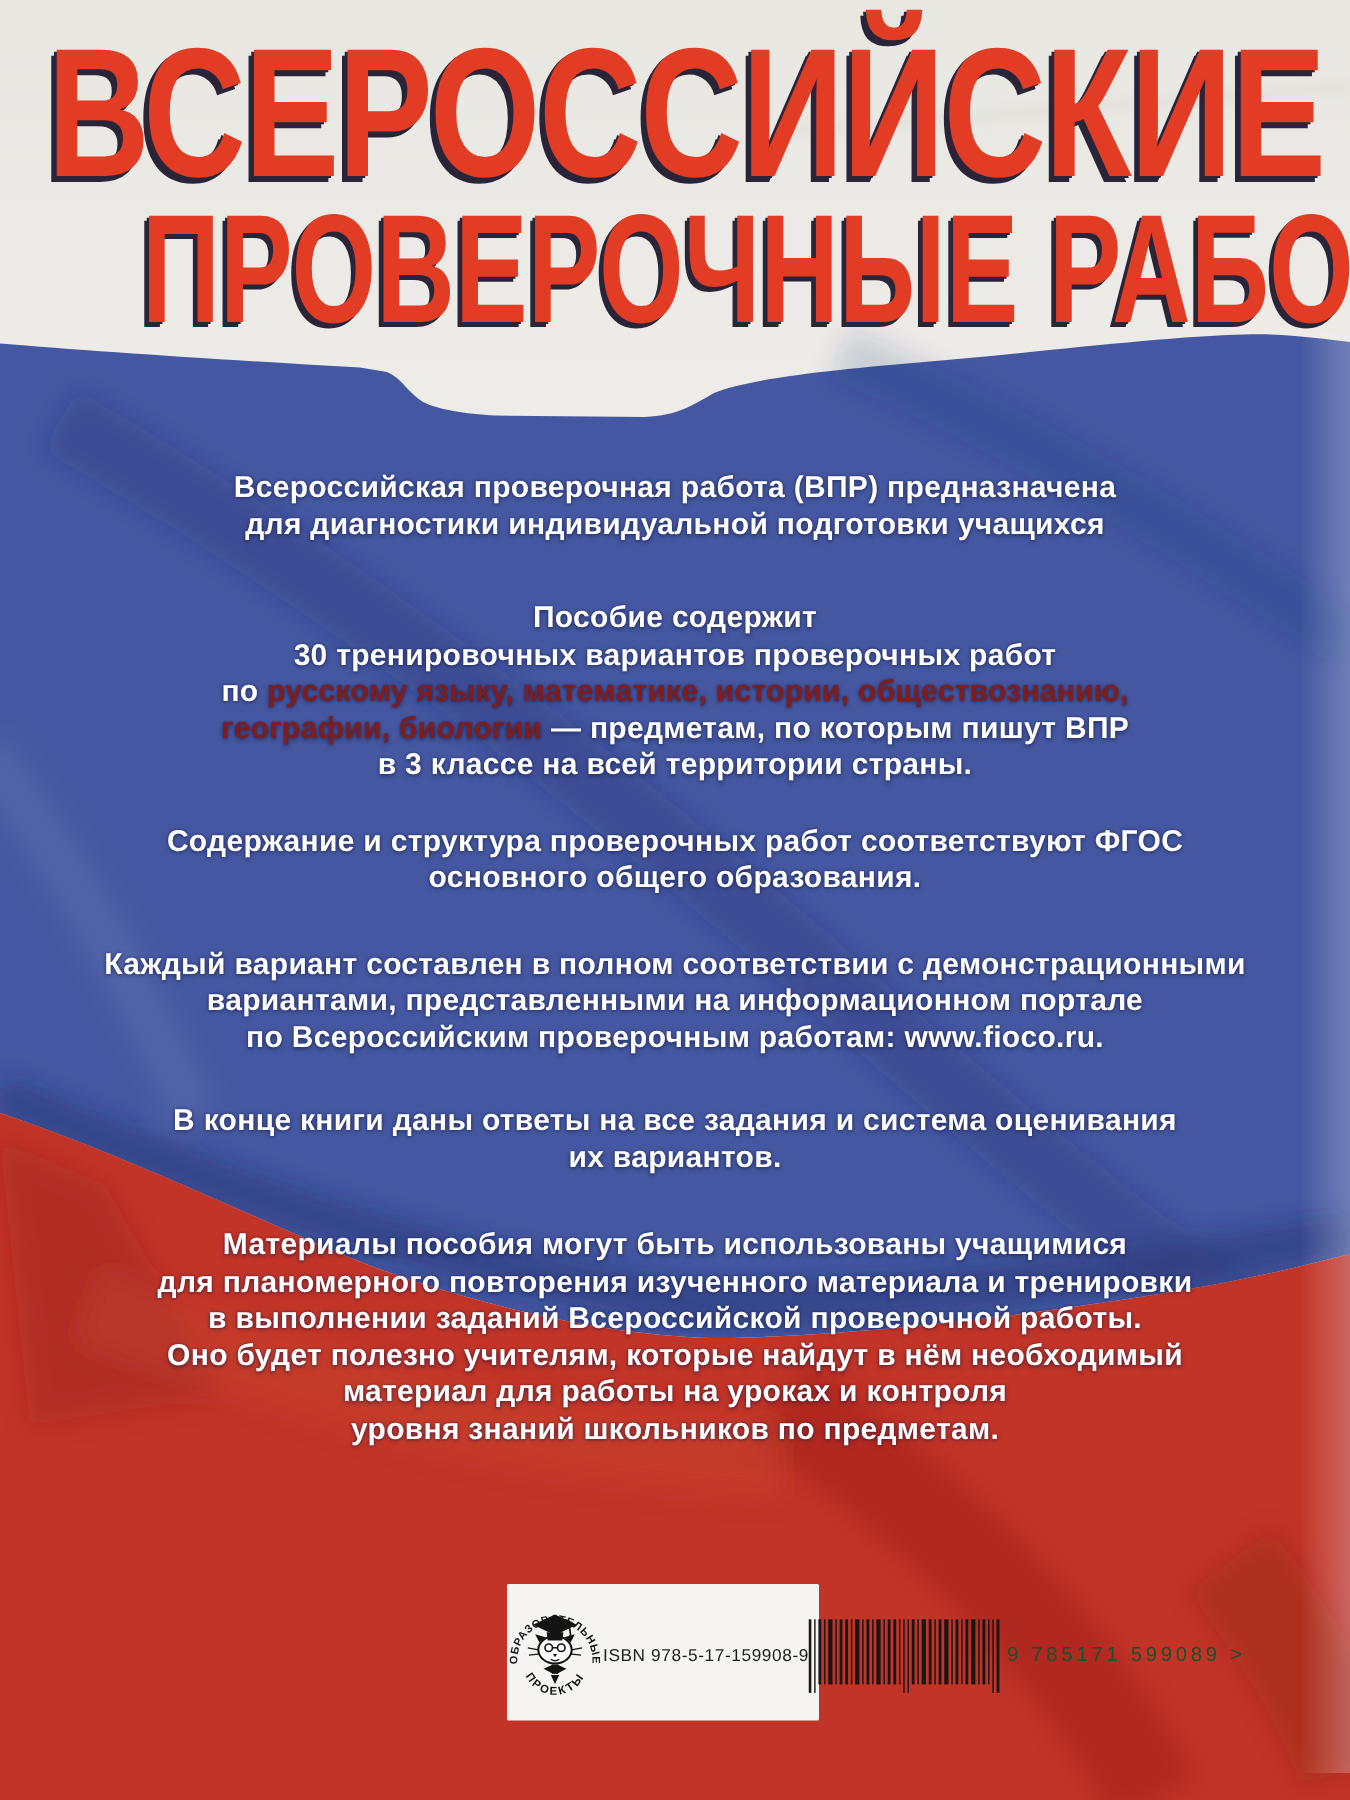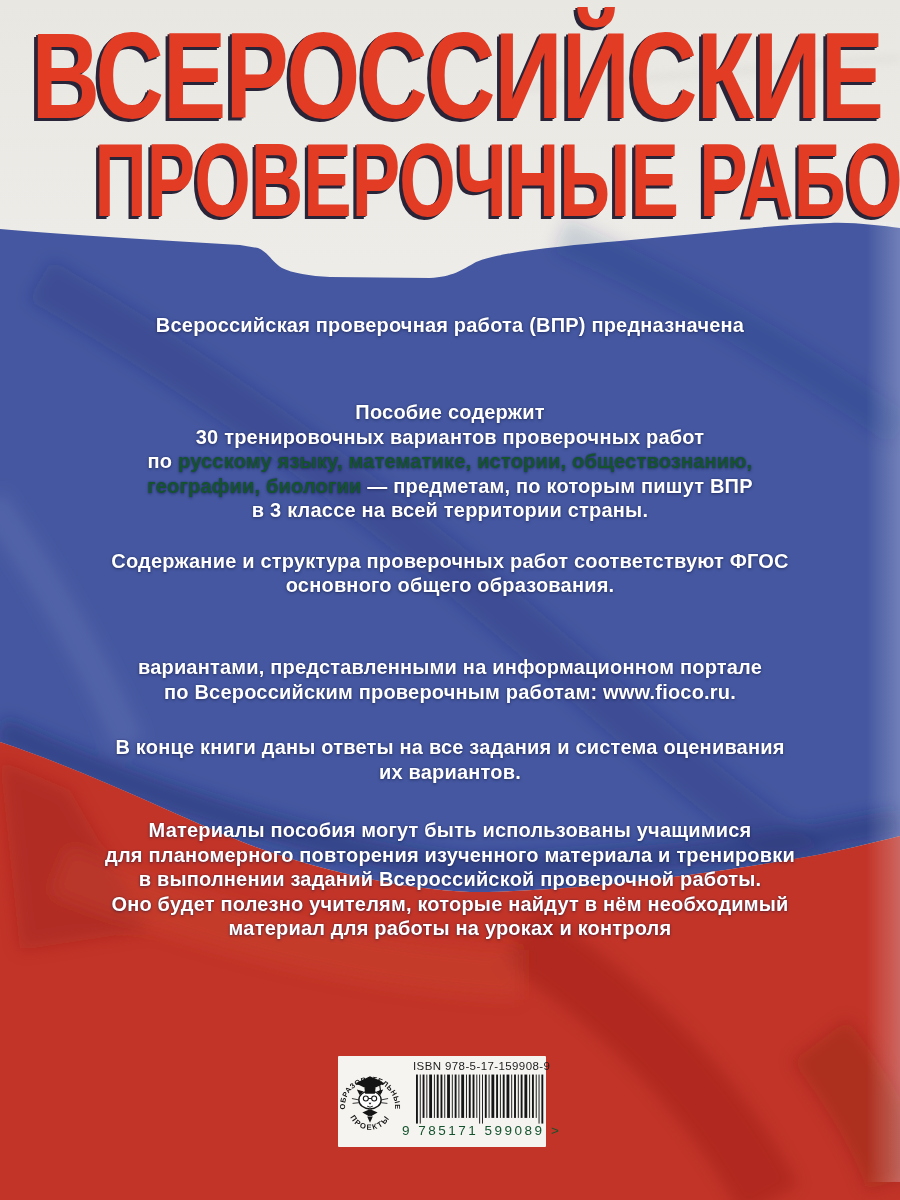--- a/index.html
+++ b/index.html
@@ -22,28 +22,28 @@
   .body-text{position:absolute;top:313px;left:0;width:900px;text-align:center;
       color:#ffffff;font-weight:bold;font-size:20px;line-height:24.5px;
       letter-spacing:.2px;
       text-shadow:0 1px 3px rgba(15,20,60,.5),0 0 2px rgba(15,20,60,.35);}
   .para{margin:0;}
   .p1{margin-bottom:38px;}
   .p2{margin-bottom:26px;}
   .p3{margin-bottom:33px;}
   .p4{margin-bottom:31px;}
   .p5{margin-bottom:34px;text-align:center;}
-  .yellow{color:#14532d;}
+  .yellow{color:#7f1d1d;}
 
   
   .isbn-box{position:absolute;left:338px;top:1056px;width:208px;height:91px;
       background:#f5f4f1;display:flex;flex-direction:row;align-items:stretch;
       border-radius:1px;}
   .logo-col{width:66px;display:flex;align-items:center;justify-content:center;}
-  .code-col{flex:1;display:flex;flex-direction:column;align-items:center;
+  .code-col{flex:1;display:flex;flex-direction:row;align-items:center;
       padding-top:4px;}
   .isbn-label{font-size:11.5px;color:#1d1d1d;letter-spacing:.4px;white-space:nowrap;}
   .bars{margin-top:2px;height:52px;}
   .digits{font-size:13.5px;color:#14532d;letter-spacing:2.5px;white-space:nowrap;
       margin-top:-3px;}
 </style>
 </head>
 <body>
 
 <div class="stage">
@@ -103,53 +103,54 @@
 
   <div class="content">
 
     <div class="title-line t1">ВСЕРОССИЙСКИЕ</div>
     <div class="title-line t2">ПРОВЕРОЧНЫЕ РАБОТЫ</div>
 
     <div class="body-text">
 
       <p class="para p1">
         <span>Всероссийская проверочная работа (ВПР) предназначена</span><br>
-        <br>
+        <span>для диагностики индивидуальной подготовки учащихся</span><br>
       </p>
 
       <p class="para p2">
         <span>Пособие содержит</span><br>
         <span>30 тренировочных вариантов проверочных работ</span><br>
         <span>по </span><span class="yellow">русскому языку, математике, истории, обществознанию,</span><br>
         <span class="yellow">географии, биологии</span><span> — предметам, по которым пишут ВПР</span><br>
         <span>в 3 классе на всей территории страны.</span>
       </p>
 
       <p class="para p3">
         <span>Содержание и структура проверочных работ соответствуют ФГОС</span><br>
         <span>основного общего образования.</span>
       </p>
 
       <p class="para p4">
-        <br>
+        <span>Каждый вариант составлен в полном соответствии с демонстрационными</span><br>
         <span>вариантами, представленными на информационном портале</span><br>
         <span>по Всероссийским проверочным работам: www.fioco.ru.</span>
       </p>
 
       <p class="para p5">
         <span>В конце книги даны ответы на все задания и система оценивания</span><br>
         <span>их вариантов.</span>
       </p>
 
       <p class="para p6">
         <span>Материалы пособия могут быть использованы учащимися</span><br>
         <span>для планомерного повторения изученного материала и тренировки</span><br>
         <span>в выполнении заданий Всероссийской проверочной работы.</span><br>
         <span>Оно будет полезно учителям, которые найдут в нём необходимый</span><br>
         <span>материал для работы на уроках и контроля</span><br>
+        <span>уровня знаний школьников по предметам.</span>
       </p>
     </div>
 
     <div class="isbn-box">
 
       <div class="logo-col">
         <svg width="64" height="88" viewBox="0 0 92 110">
           <defs>
             <path id="arcT" d="M10,62 A36,36 0 1 1 82,62" fill="none"></path>
             <path id="arcB" d="M15,64 A31,31 0 0 0 77,64" fill="none"></path>

